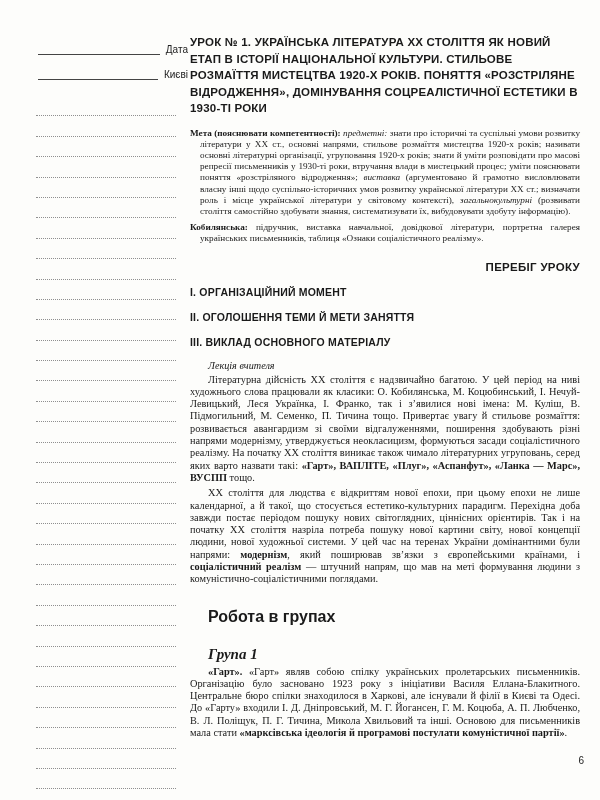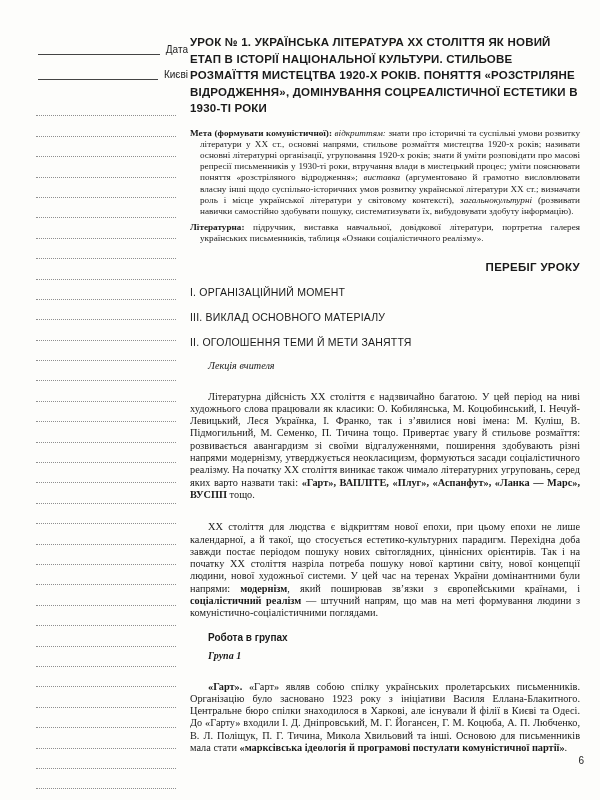--- a/index.html
+++ b/index.html
@@ -31,27 +31,27 @@
   .metab .lbl{font-weight:bold;}
   .metab .it{font-style:italic;}
   .equip{font-size:9.2px;line-height:11.2px;text-align:justify;margin-top:5px;padding-left:10px;text-indent:-10px;}
   .equip .lbl{font-weight:bold;}
   .flow{
     font-family:"Liberation Sans",sans-serif;
     font-weight:bold;font-size:11.5px;text-align:right;margin-top:16px;letter-spacing:.3px;
   }
   .sect{
     font-family:"Liberation Sans",sans-serif;
-    font-weight:normal;font-size:10.5px;margin-top:13px;letter-spacing:.2px;
+    font-weight:bold;font-size:10.5px;margin-top:13px;letter-spacing:.2px;
   }
   .sub-italic{font-weight:normal;font-style:italic;font-size:10.2px;margin-top:12px;padding-left:18px;}
-  .para{font-size:10.3px;line-height:12.3px;text-align:justify;text-indent:18px;margin-top:20px;}
+  .para{font-size:10.3px;line-height:12.3px;text-align:justify;text-indent:18px;margin-top:3px;}
   .para b{font-weight:bold;}
-  .groups-h{font-family:"Liberation Sans",sans-serif;font-weight:bold;font-size:10px;margin-top:12px;padding-left:18px;}
-  .group-n{font-weight:bold;font-style:italic;font-size:10px;margin-top:7px;padding-left:18px;}
+  .groups-h{font-family:"Liberation Sans",sans-serif;font-weight:bold;font-size:16px;margin-top:22px;padding-left:18px;}
+  .group-n{font-weight:bold;font-style:italic;font-size:15px;margin-top:20px;padding-left:18px;}
   .pageno{position:absolute;right:16px;bottom:34px;font-size:10px;font-family:"Liberation Sans",sans-serif;color:#222;}
 </style>
 </head>
 <body>
 
 <div class="page">
 
   <div class="fields">
     <div class="field">
       <span class="wline"></span>
@@ -98,39 +98,39 @@
       <div class="mline"></div>
       <div class="mline"></div>
       <div class="mline"></div>
     </div>
 
   <div class="main">
 
     <div class="title">Урок № 1. УКРАЇНСЬКА ЛІТЕРАТУРА XX СТОЛІТТЯ ЯК НОВИЙ ЕТАП В ІСТОРІЇ НАЦІОНАЛЬНОЇ КУЛЬТУРИ. СТИЛЬОВЕ РОЗМАЇТТЯ МИСТЕЦТВА 1920-х РОКІВ. ПОНЯТТЯ «РОЗСТРІЛЯНЕ ВІДРОДЖЕННЯ», ДОМІНУВАННЯ СОЦРЕАЛІСТИЧНОЇ ЕСТЕТИКИ В 1930-ті РОКИ</div>
 
     <div class="metab">
-      <span class="lbl">Мета (формувати комуністичної):</span>
-      <span class="it">відкриттям:</span>
+      <span class="lbl">Мета (пояснювати компетентності):</span>
+      <span class="it">предметні:</span>
       <span>знати про історичні та суспільні умови розвитку літератури у XX ст., основні напрями, стильове розмаїття мистецтва 1920-х років; називати основні літературні організації, угруповання 1920-х років; знати й уміти розповідати про масові репресії письменників у 1930-ті роки, втручання влади в мистецький процес; уміти пояснювати поняття «розстріляного відродження»;</span>
       <span class="it">виставка</span>
       <span>(аргументовано й грамотно висловлювати власну інші щодо суспільно-історичних умов розвитку української літератури XX ст.; визначати роль і місце української літератури у світовому контексті),</span>
       <span class="it">загальнокультурні</span>
-      <span>(розвивати навички самостійно здобувати пошуку, систематизувати їх, вибудовувати здобуту інформацію).</span>
+      <span>(розвивати століття самостійно здобувати знання, систематизувати їх, вибудовувати здобуту інформацію).</span>
     </div>
 
     <div class="equip">
-      <span class="lbl">Літературна:</span>
+      <span class="lbl">Кобилянська:</span>
       <span>підручник, виставка навчальної, довідкової літератури, портретна галерея українських письменників, таблиця «Ознаки соціалістичного реалізму».</span>
     </div>
 
     <div class="flow">ПЕРЕБІГ УРОКУ</div>
 
     <div class="sect">І. ОРГАНІЗАЦІЙНИЙ МОМЕНТ</div>
+    <div class="sect">ІІ. ОГОЛОШЕННЯ ТЕМИ Й МЕТИ ЗАНЯТТЯ</div>
     <div class="sect">ІІІ. ВИКЛАД ОСНОВНОГО МАТЕРІАЛУ</div>
-    <div class="sect">ІІ. ОГОЛОШЕННЯ ТЕМИ Й МЕТИ ЗАНЯТТЯ</div>
 
     <div class="sub-italic">Лекція вчителя</div>
 
     <div class="para">
       <span>Літературна дійсність XX століття є надзвичайно багатою. У цей період на ниві художнього слова працювали як класики: О. Кобилянська, М. Коцюбинський, І. Нечуй-Левицький, Леся Українка, І. Франко, так і з’явилися нові імена: М. Куліш, В. Підмогильний, М. Семенко, П. Тичина тощо. Привертає увагу й стильове розмаїття: розвивається авангардизм зі своїми відгалуженнями, поширення здобувають різні напрями модернізму, утверджується неокласицизм, формуються засади соціалістичного реалізму. На початку XX століття виникає також чимало літературних угруповань, серед яких варто назвати такі: </span><b>«Гарт», ВАПЛІТЕ, «Плуг», «Аспанфут», «Ланка — Марс», ВУСПП</b><span> тощо.</span>
     </div>
 
     <div class="para">
       <span>XX століття для людства є відкриттям нової епохи, при цьому епохи не лише календарної, а й такої, що стосується естетико-культурних парадигм. Перехідна доба завжди постає періодом пошуку нових світоглядних, ціннісних орієнтирів. Так і на початку XX століття назріла потреба пошуку нової картини світу, нової концепції людини, нової художньої системи. У цей час на теренах України домінантними були напрями: </span><b>модернізм</b><span>, який поширював зв’язки з європейськими країнами, і </span><b>соціалістичний реалізм</b><span> — штучний напрям, що мав на меті формування людини з комуністично-соціалістичними поглядами.</span>
     </div>

